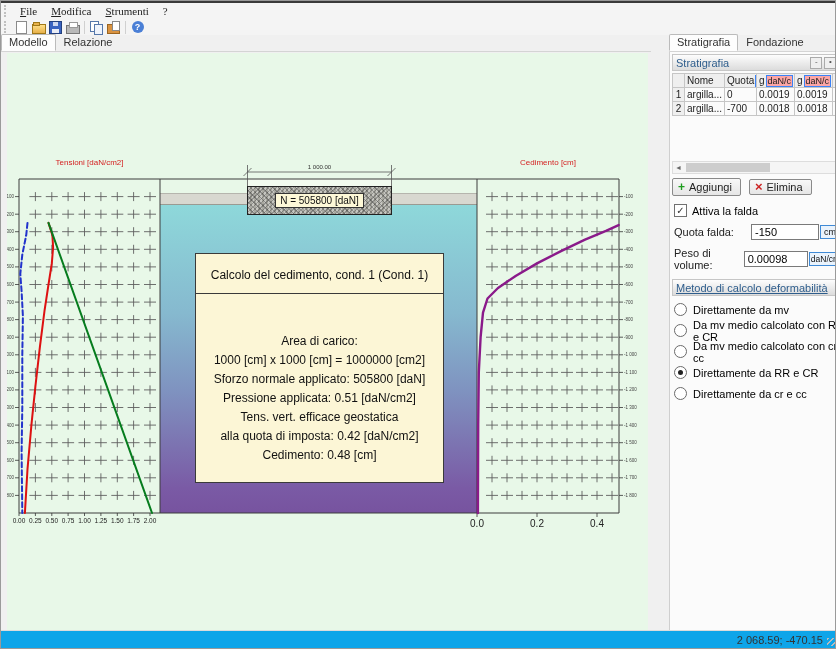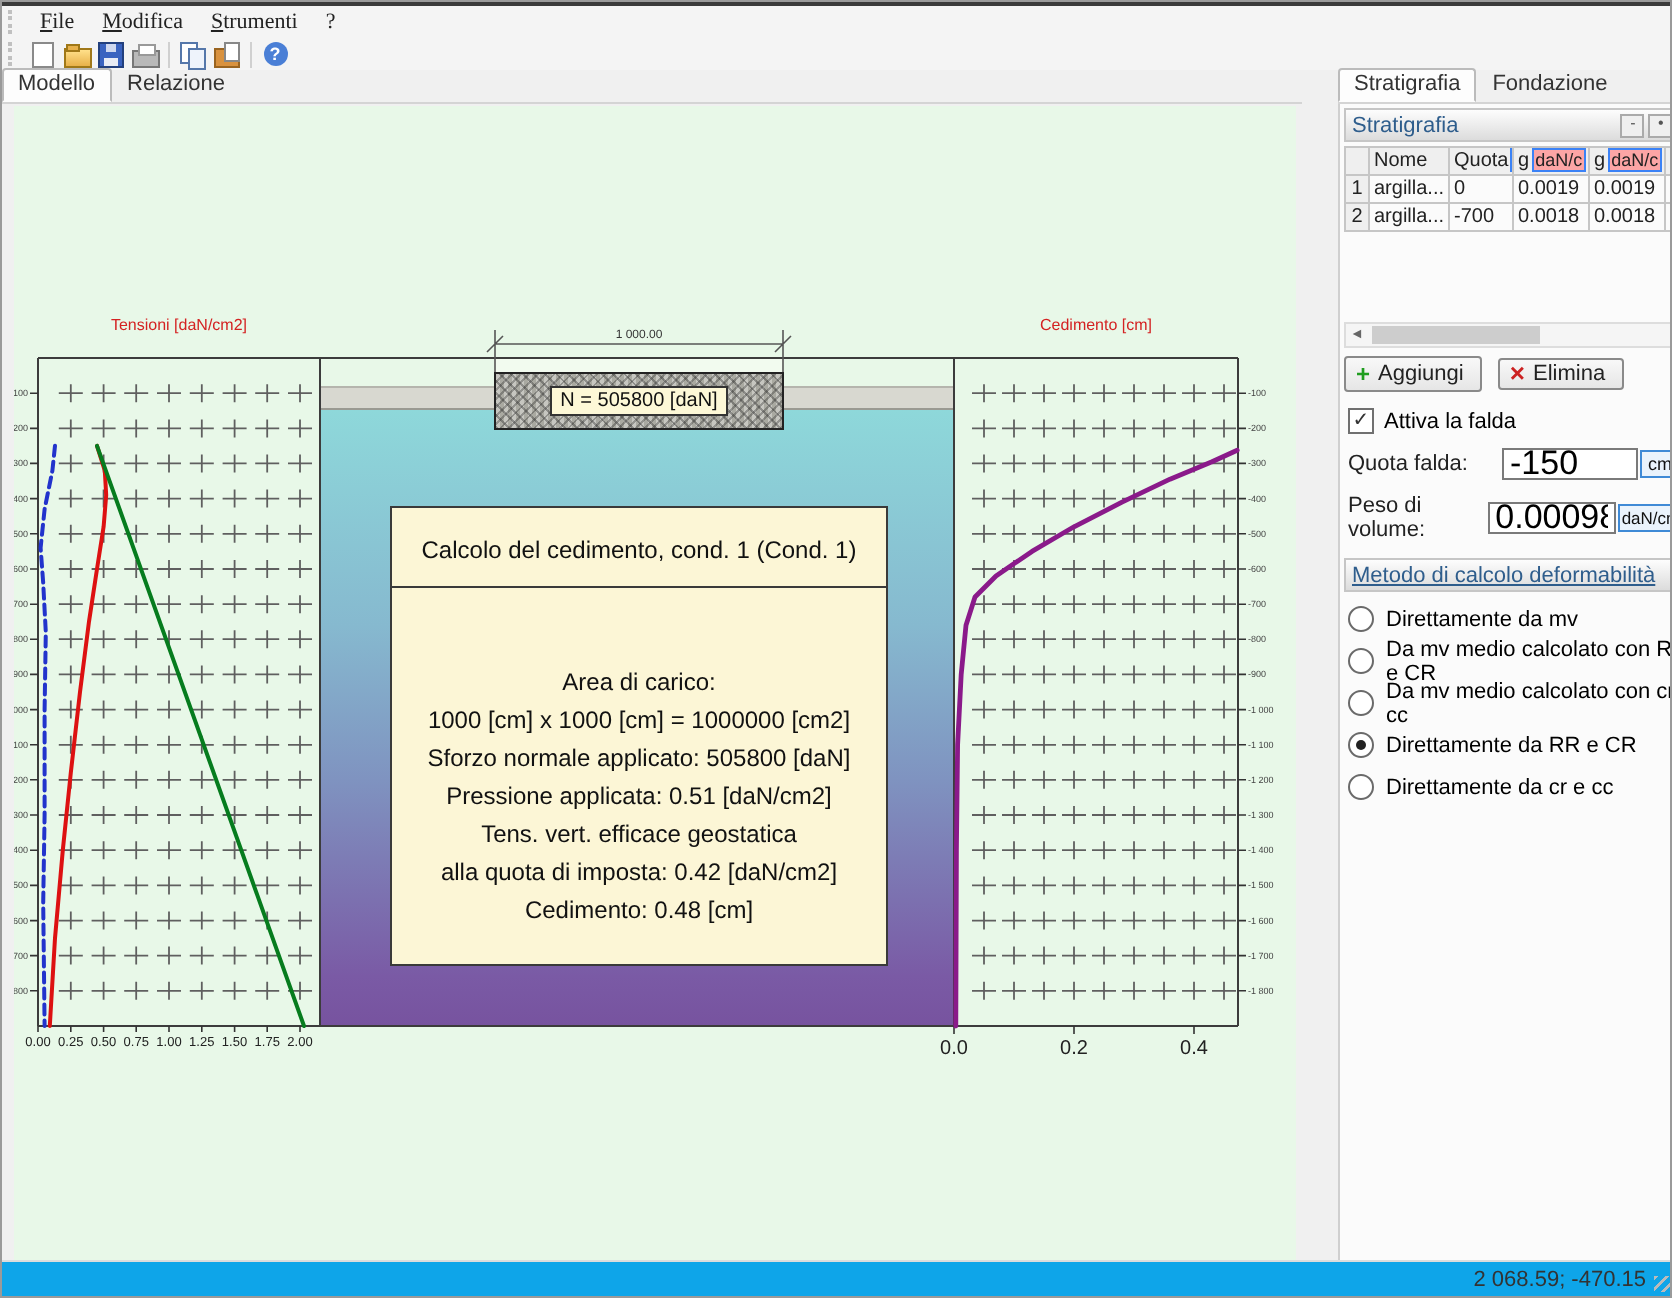--- a/index.html
+++ b/index.html
@@ -65,21 +65,21 @@
   #tablespacer{height:44px;}
   .hscroll{height:11px;display:flex;align-items:center;background:#f5f5f5;border:1px solid #ddd;margin:1px 0 4px;}
   .hscroll .arr{width:11px;font-size:7px;color:#666;text-align:center;}
   .hscroll .track{flex:1;height:9px;position:relative;}
   .hscroll .thumb{position:absolute;left:2px;top:0;width:55%;height:9px;background:#cdcdcd;}
   .pbtn{display:inline-flex;align-items:center;background:linear-gradient(#f8f8f8,#e6e6e6);border:1px solid #8a8a8a;border-radius:2px;padding:1px 8px 1px 5px;margin-right:5px;font-size:11px;color:#222;}
   .plus{color:#1f9d1f;font-weight:900;font-size:12px;margin-right:4px;}
   .cross{color:#cc2222;font-weight:900;font-size:13px;margin-right:4px;line-height:10px;}
   .frow{display:flex;align-items:center;margin:7px 2px;}
   .frow .lbl{width:77px;color:#222;}
-  .frow input{height:14px;border:1px solid #7a7a7a;font-size:17px;font-family:"Liberation Sans",sans-serif;padding:0 3px;}
+  .frow input{height:14px;border:1px solid #7a7a7a;font-size:11px;font-family:"Liberation Sans",sans-serif;padding:0 3px;}
   .chipbox{border:1px solid #3f8ad6;background:#eaf3fc;font-size:9px;text-align:center;padding:1px 1px;margin-left:1px;color:#111;}
   .cbrow{display:flex;align-items:center;margin:8px 2px 6px;}
   .cb{width:11px;height:11px;border:1px solid #707070;background:#fff;margin-right:5px;font-size:10px;line-height:11px;text-align:center;color:#333;}
   .opt{display:flex;align-items:center;margin:6px 2px;height:15px;}
   .radio{width:11px;height:11px;border:1px solid #6a6a6a;border-radius:50%;background:#fff;margin-right:6px;position:relative;flex:none;}
   .radio.sel::after{content:"";position:absolute;left:2.5px;top:2.5px;width:5px;height:5px;border-radius:50%;background:#222;}
   
   #statusbar{position:absolute;left:0;bottom:0;width:836px;height:17px;background:#0ea5e9;border-top:1px solid #dcdcdc;display:flex;align-items:center;justify-content:flex-end;font-size:11px;color:#333;}
   #coords{padding-right:14px;}
   #gripcorner{position:absolute;right:2px;bottom:2px;width:8px;height:8px;

